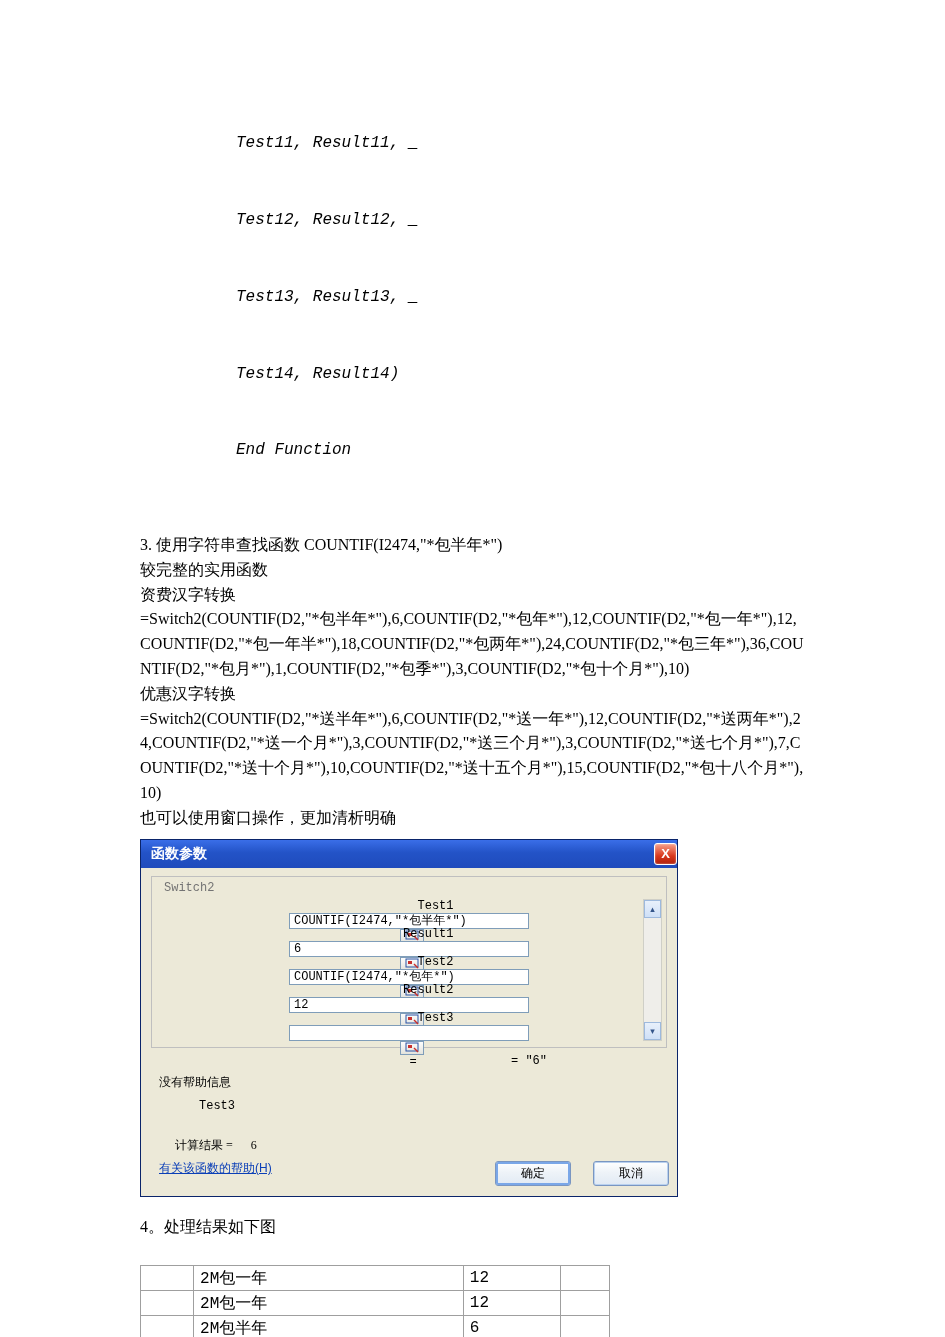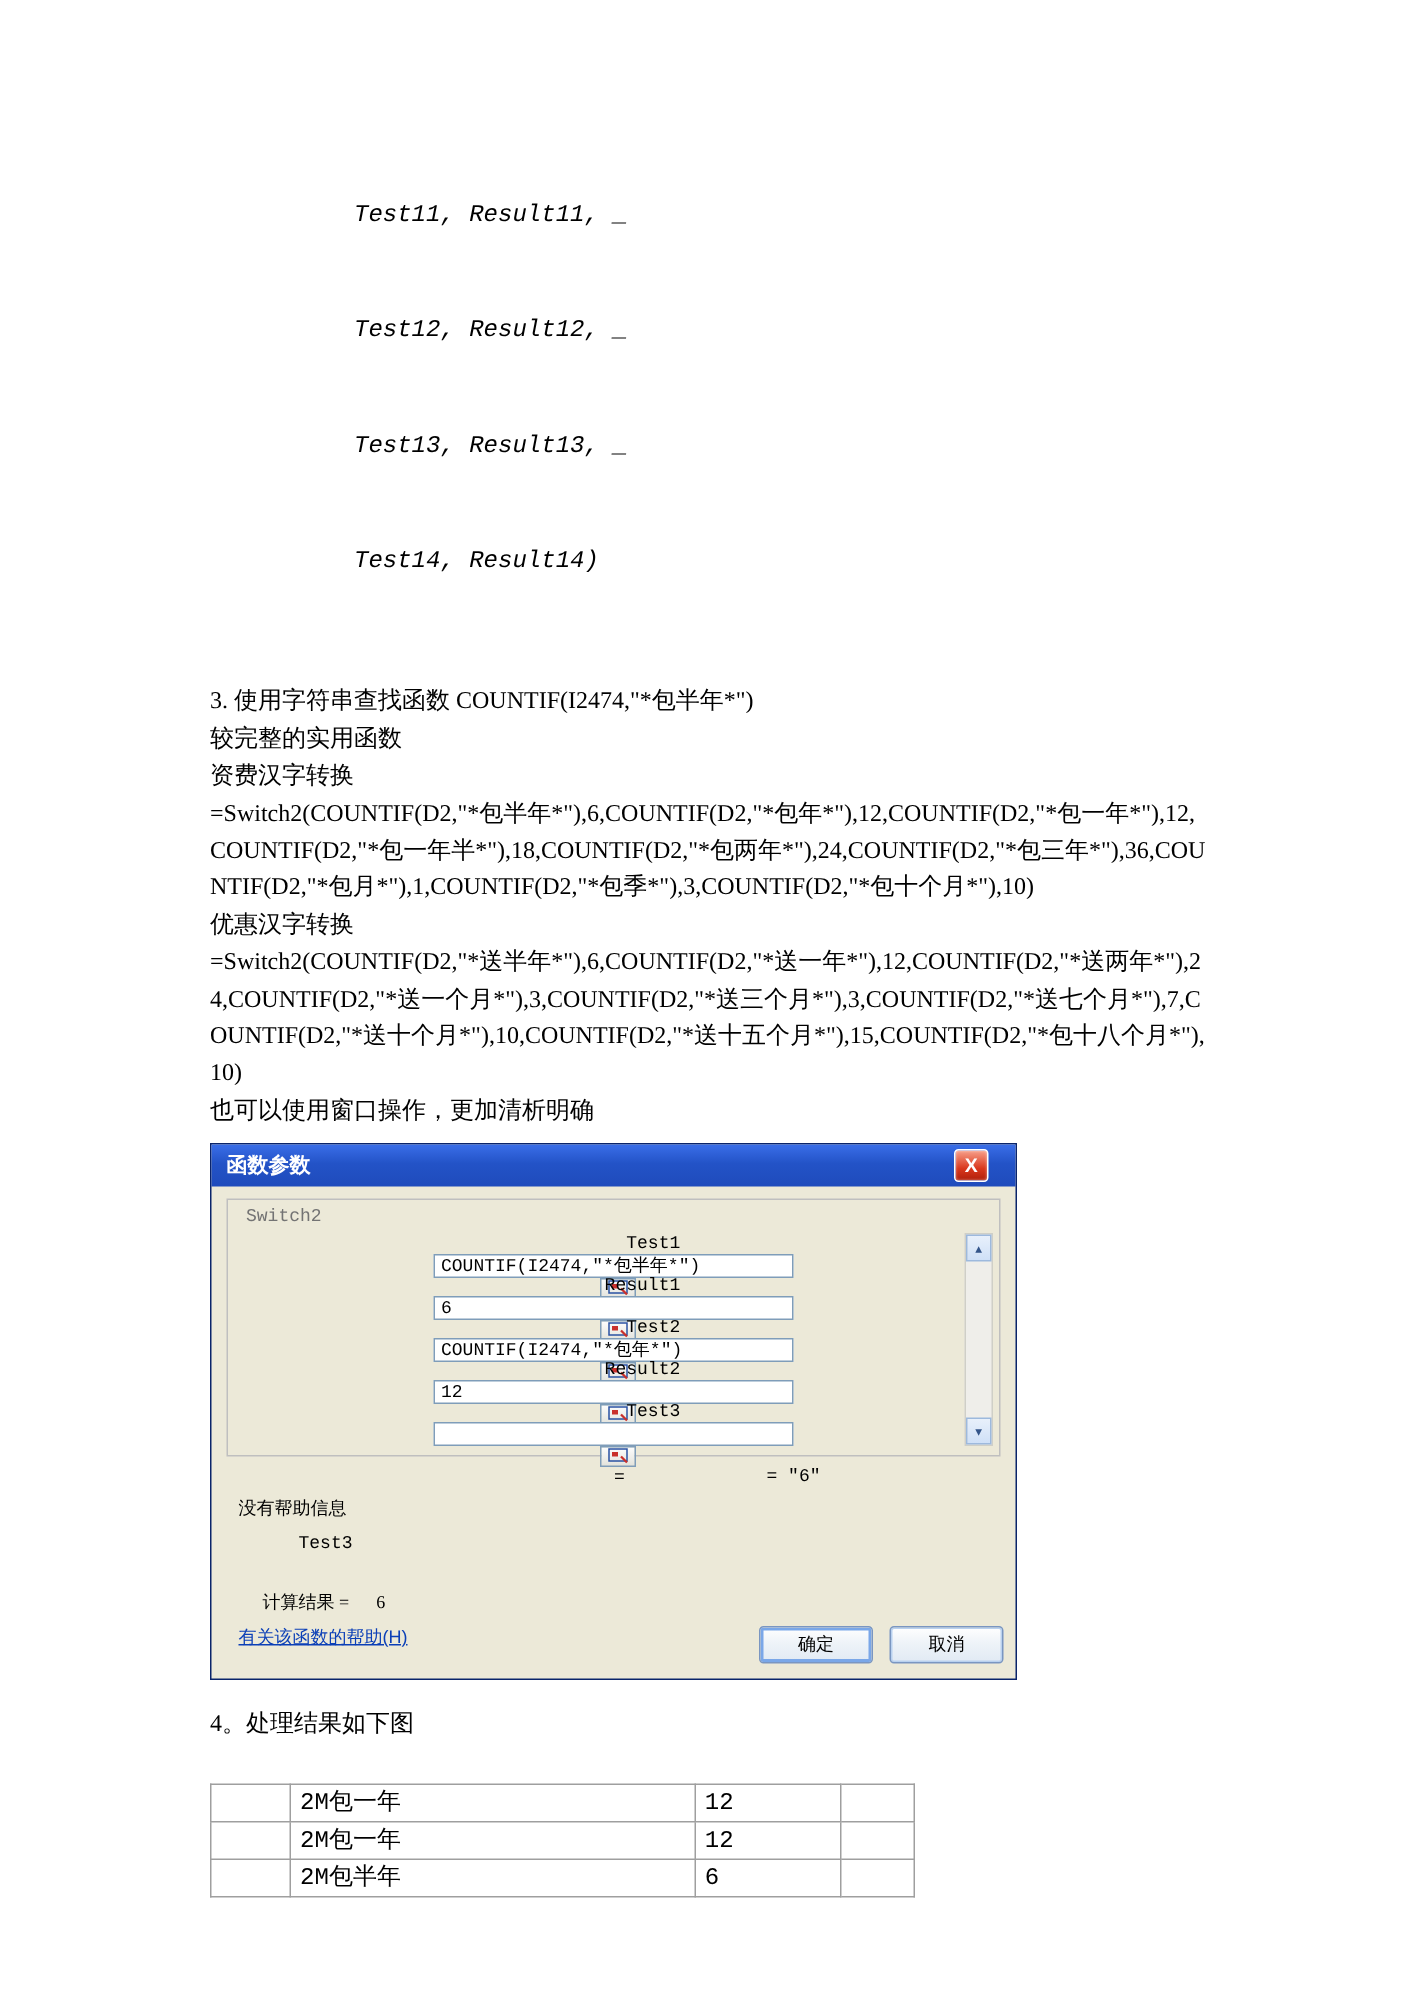--- a/index.html
+++ b/index.html
@@ -45,21 +45,21 @@
     box-shadow: 0 0 0 0;
   }
   .titlebar {
     height: 28px;
     background: linear-gradient(to bottom, #3a6ee8 0%, #2353c7 45%, #1f4bbc 100%);
     color: #fff;
     font-weight: bold;
     font-size: 14px;
     display: flex;
     align-items: center;
-    padding: 0 18px 0 10px;
+    padding: 0 0 0 10px;
     font-family: "SimSun", "Tahoma", sans-serif;
   }
   .titlebar .title-text { flex: 1; }
   .close-btn {
     width: 21px; height: 20px;
     background: linear-gradient(to bottom, #f7a08a, #d9381d 60%, #b01f0a);
     border: 1px solid #fff;
     border-radius: 3px;
     color: #fff;
     font-weight: bold;
@@ -159,21 +159,21 @@
     margin: 4px 0 6px 24px;
   }
   .help-link {
     color: #0b3fb7;
     text-decoration: underline;
     font-size: 12px;
     margin-left: 8px;
     font-family: "SimSun", sans-serif;
   }
   .dlg-buttons {
-    display:flex; justify-content:flex-end; gap:11px;
+    display:flex; justify-content:flex-end; gap:22px;
     padding: 0 8px 10px 8px;
     margin-top: -26px;
   }
   .win-btn {
     min-width: 74px;
     height: 23px;
     border: 1px solid #7a96c1;
     border-radius: 3px;
     background: linear-gradient(to bottom, #ffffff, #eef3f8 45%, #e1eaf4);
     font-size: 12px;
@@ -205,20 +205,21 @@
 </head>
 <body>
 
 <div class="page">
 
   <div class="mono indent-code">
     <div>Test11, Result11, _</div>
     <div>Test12, Result12, _</div>
     <div>Test13, Result13, _</div>
     <div>Test14, Result14)</div>
+    <div>End Function</div>
   </div>
 
   <div class="body-text mt" style="margin-top:18px;">3. 使用字符串查找函数 COUNTIF(I2474,"*包半年*")</div>
   <div class="body-text">较完整的实用函数</div>
   <div class="body-text">资费汉字转换</div>
   <div class="body-text mono" style="white-space:normal;word-break:break-all;">=Switch2(COUNTIF(D2,"*包半年*"),6,COUNTIF(D2,"*包年*"),12,COUNTIF(D2,"*包一年*"),12,COUNTIF(D2,"*包一年半*"),18,COUNTIF(D2,"*包两年*"),24,COUNTIF(D2,"*包三年*"),36,COUNTIF(D2,"*包月*"),1,COUNTIF(D2,"*包季*"),3,COUNTIF(D2,"*包十个月*"),10)</div>
   <div class="body-text">优惠汉字转换</div>
   <div class="body-text mono" style="white-space:normal;word-break:break-all;">=Switch2(COUNTIF(D2,"*送半年*"),6,COUNTIF(D2,"*送一年*"),12,COUNTIF(D2,"*送两年*"),24,COUNTIF(D2,"*送一个月*"),3,COUNTIF(D2,"*送三个月*"),3,COUNTIF(D2,"*送七个月*"),7,COUNTIF(D2,"*送十个月*"),10,COUNTIF(D2,"*送十五个月*"),15,COUNTIF(D2,"*包十八个月*"),10)</div>
   <div class="body-text">也可以使用窗口操作，更加清析明确</div>
 

